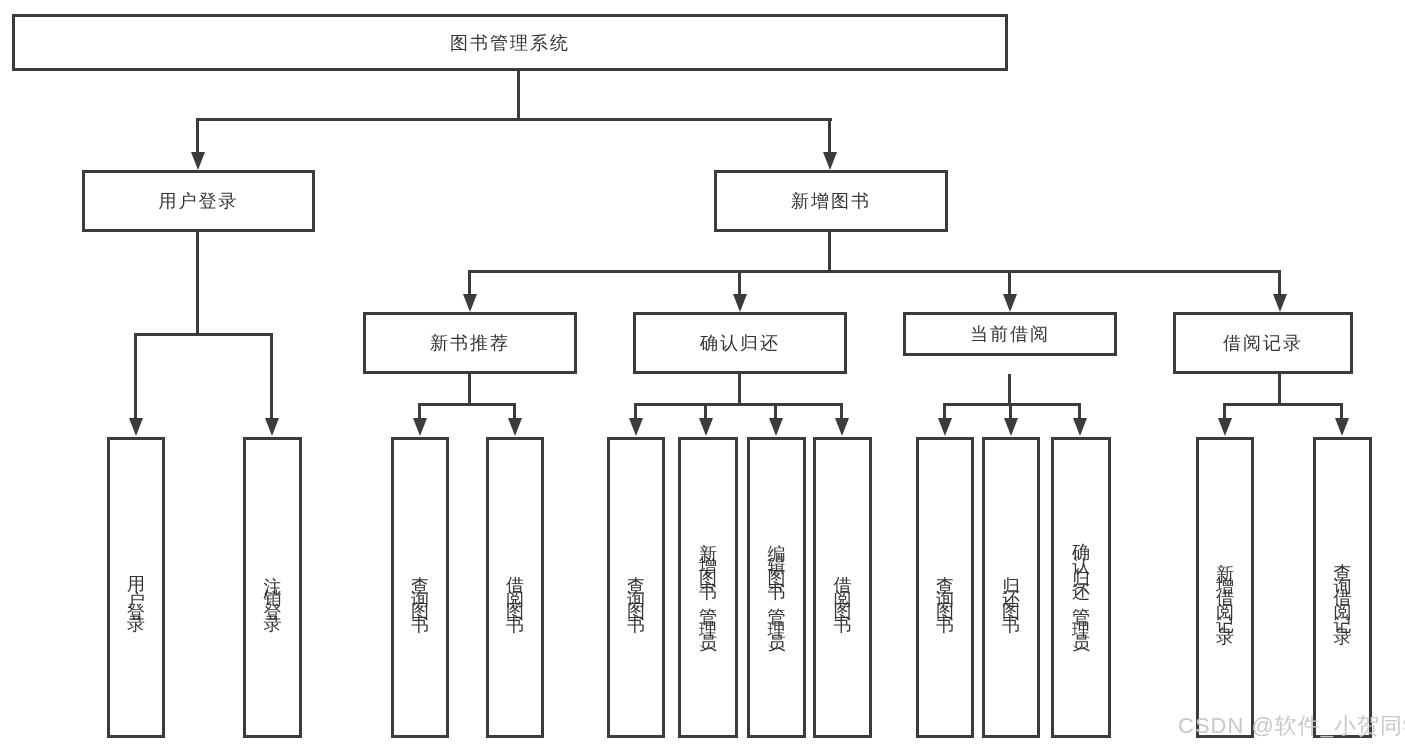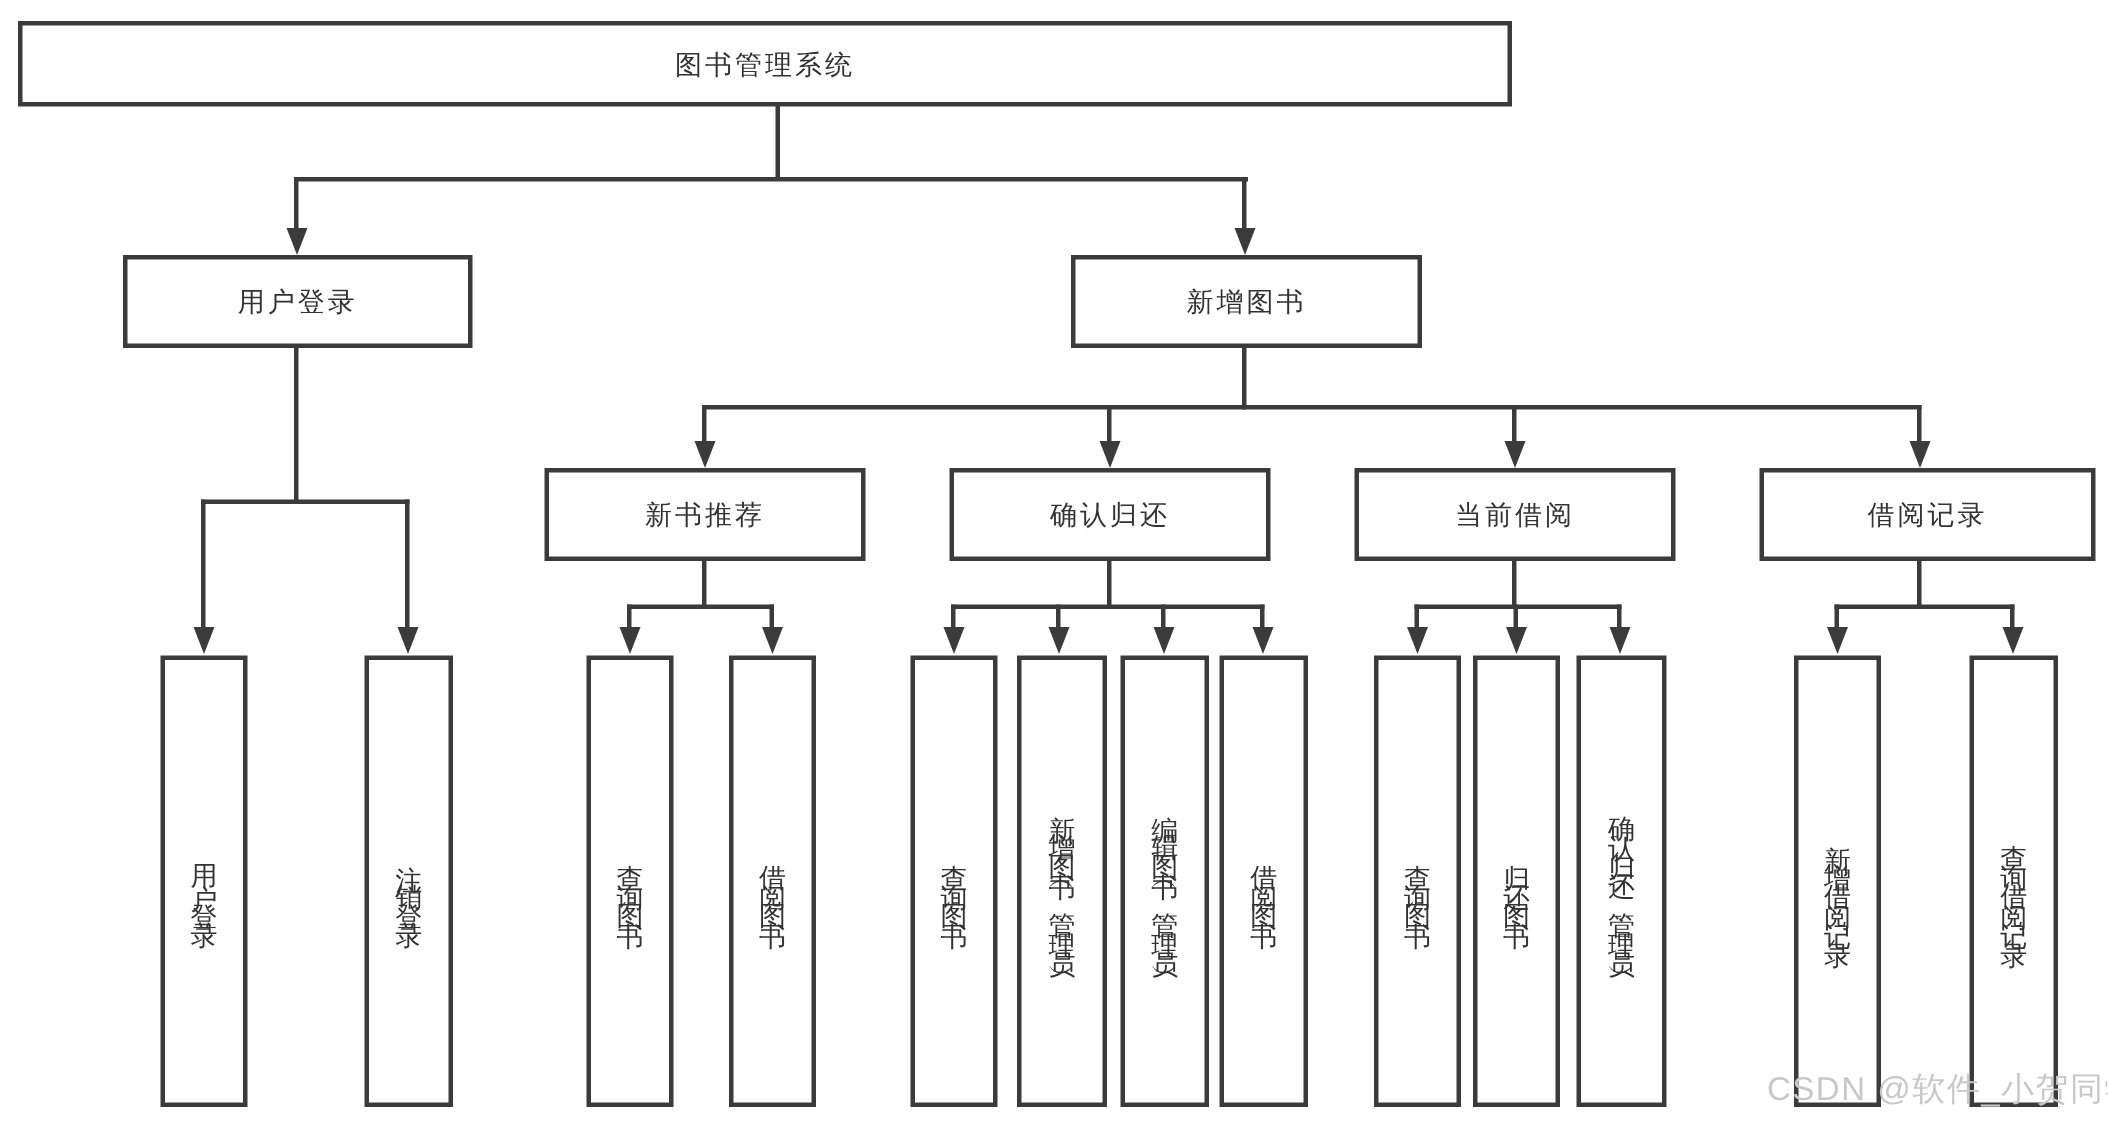--- a/index.html
+++ b/index.html
@@ -89,24 +89,24 @@
   <div class="arrow" style="left:1003px;top:294px;"></div>
   <div class="vline" style="left:1278px;top:270px;height:26px;"></div>
   <div class="arrow" style="left:1273px;top:294px;"></div>
 
   <div class="box" style="left:363px;top:312px;width:214px;height:62px;align-items:center;">
     <span>新书推荐</span>
   </div>
   <div class="box" style="left:633px;top:312px;width:214px;height:62px;">
     <span>确认归还</span>
   </div>
-  <div class="box" style="left:903px;top:312px;width:214px;height:62px;">
+  <div class="box" style="left:903px;top:312px;width:214px;height:44px;">
     <span>当前借阅</span>
   </div>
-  <div class="box" style="left:1173px;top:312px;width:224px;height:62px;text-align:right;">
+  <div class="box" style="left:1173px;top:312px;width:180px;height:62px;text-align:right;">
     <span>借阅记录</span>
   </div>
 
   <div class="vline" style="left:468px;top:374px;height:32px;"></div>
   <div class="hline" style="left:418px;top:403px;width:98px;"></div>
   <div class="vline" style="left:418px;top:403px;height:17px;"></div>
   <div class="arrow" style="left:413px;top:418px;"></div>
   <div class="vline" style="left:513px;top:403px;height:17px;"></div>
   <div class="arrow" style="left:508px;top:418px;"></div>
 

